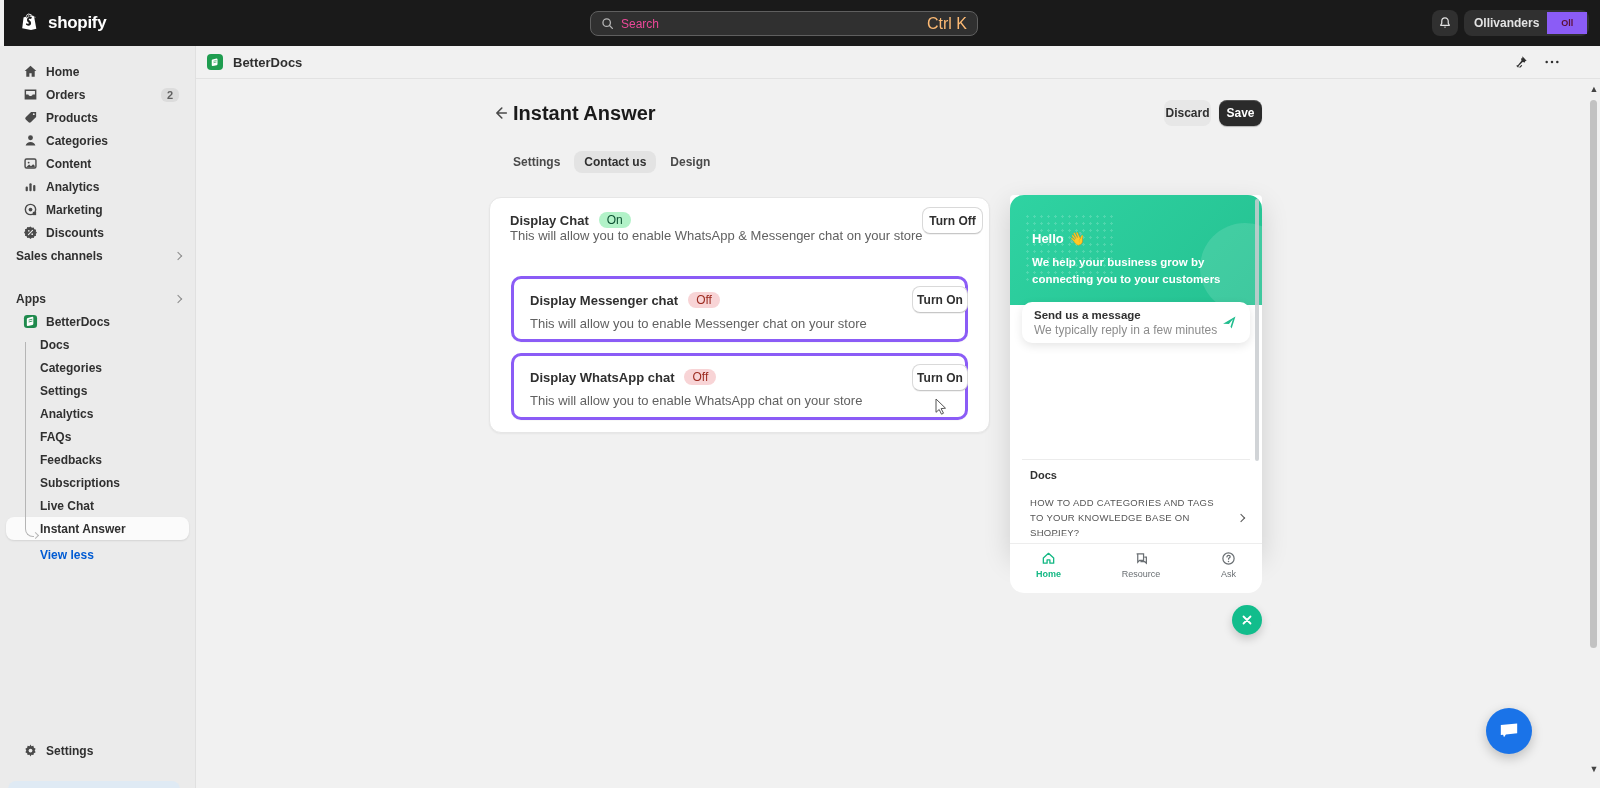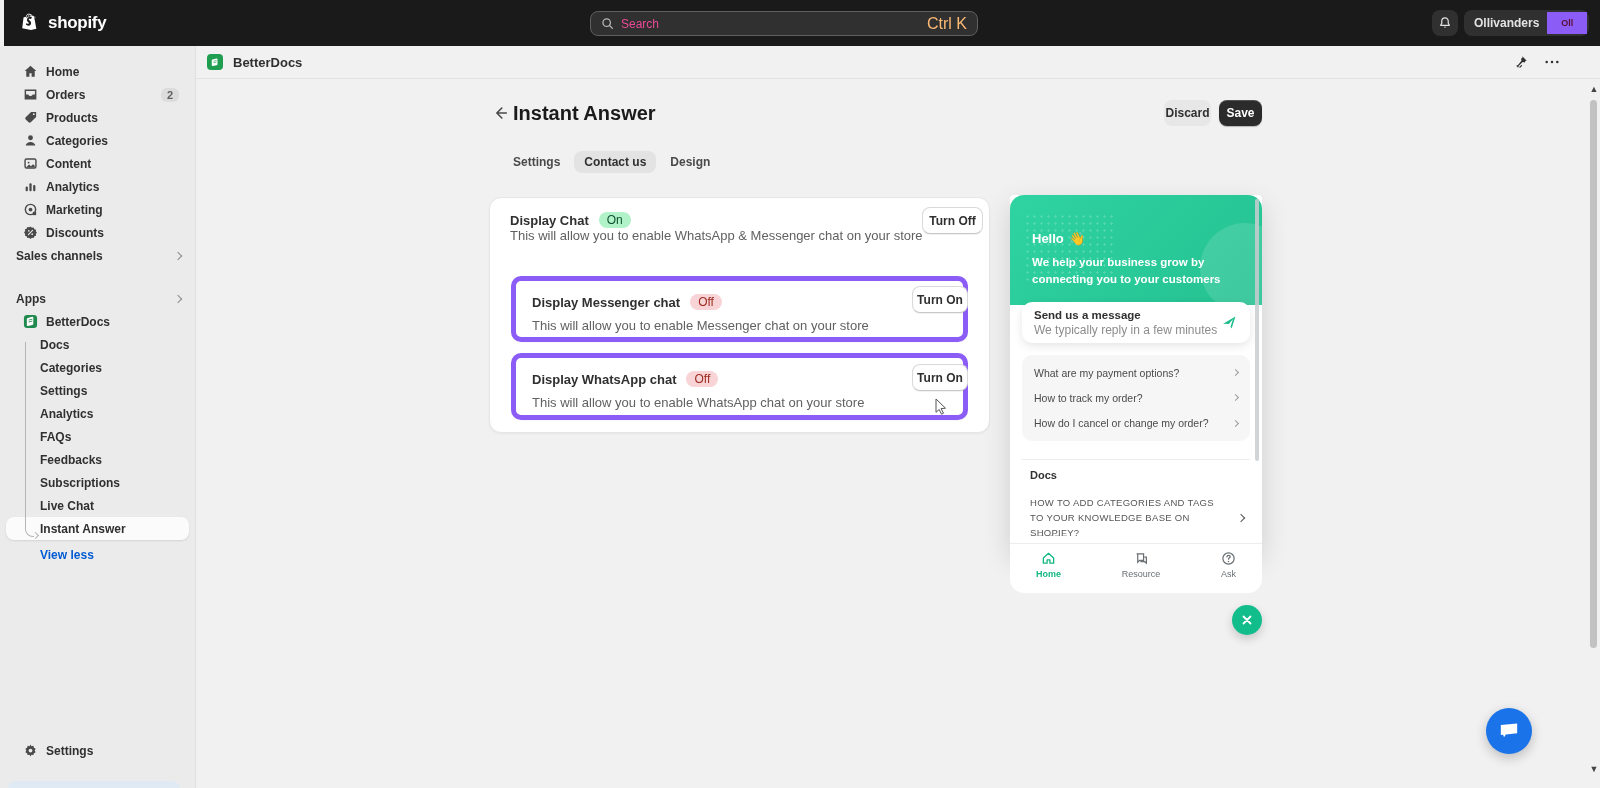--- a/index.html
+++ b/index.html
@@ -52,21 +52,21 @@
 
   
   .card-outer{position:absolute;left:489px;top:197px;width:501px;height:236px;background:#fff;border:1px solid #e6e6e6;border-radius:12px;box-shadow:0 1px 2px rgba(0,0,0,.05);padding:14px 20px}
   .row-head{display:flex;align-items:flex-end;gap:10px}
   .card-title{font-size:13px;font-weight:650;color:#303030}
   .badge{font-size:12px;font-weight:500;border-radius:8px;padding:1px 8px}
   .badge-on{background:#b2f2c8;color:#0c5132}
   .badge-off{background:#f8d4d6;color:#9c2b20}
   .card-desc{font-size:13px;color:#616161;}
   .btn-sec{position:absolute;background:#fff;border:1px solid #d9d9d9;border-bottom-color:#c7c7c7;border-radius:8px;box-shadow:0 1px 0 rgba(0,0,0,.05);font-size:12px;font-weight:600;color:#303030;display:flex;align-items:center;justify-content:center}
-  .card-inner{position:absolute;left:22px;width:457px;background:#fff;border:5px solid #8b5cf6;border-radius:10px;padding:13px 16px;box-shadow:0 1px 1px rgba(0,0,0,.03)}
+  .card-inner{position:absolute;left:22px;width:457px;background:#fff;border:3px solid #8b5cf6;border-radius:10px;padding:13px 16px;box-shadow:0 1px 1px rgba(0,0,0,.03)}
 
   
   .widget{position:absolute;left:1010px;top:195px;width:252px;height:356px;background:#fff;border-radius:4px;box-shadow:0 10px 28px rgba(0,0,0,.14)}
   .w-head{position:absolute;left:0;top:0;width:252px;height:110px;border-radius:14px 14px 0 0;background:linear-gradient(135deg,#2fd3a2,#25c191);overflow:hidden}
   .w-dots{position:absolute;width:90px;height:70px;background-image:radial-gradient(rgba(255,255,255,.35) 1px,transparent 1.4px);background-size:7px 7px;opacity:.5}
   .w-circle{position:absolute;right:-28px;top:28px;width:90px;height:90px;border-radius:50%;background:rgba(255,255,255,.12)}
   .w-hello{position:absolute;left:22px;top:36px;color:#fff;font-size:13px;font-weight:700;display:flex;gap:6px;align-items:center}
   .w-sub{position:absolute;left:22px;top:59px;width:206px;color:#fff;font-size:11.5px;font-weight:600;line-height:1.45}
   .w-msg{position:absolute;left:12px;top:107px;width:228px;height:41px;background:#fff;border-radius:10px;box-shadow:0 3px 10px rgba(0,0,0,.10);display:flex;align-items:center;padding:4px 12px}
   .w-msg-title{font-size:11.5px;font-weight:650;color:#303030}
@@ -368,34 +368,20 @@
       <div class="w-msg-title">Send us a message</div>
       <div class="w-msg-sub">We typically reply in a few minutes</div>
     </div>
     <span>
       <svg width="17" height="17" viewBox="0 0 20 20">
           <path fill="#21bd8e" d="M2.5 11.5 17 3l-4.5 14-3.2-5.2zm6.8.3 1.9 3.2 2.8-8.8z"></path>
         </svg>
     </span>
   </div>
 
-  <div class="w-faq">
-    <div class="w-faq-row">
-      <span>What are my payment options?</span>
-      <span class="w-chev"></span>
-    </div>
-    <div class="w-faq-row">
-      <span>How to track my order?</span>
-      <span class="w-chev"></span>
-    </div>
-    <div class="w-faq-row">
-      <span>How do I cancel or change my order?</span>
-      <span class="w-chev"></span>
-    </div>
-  </div>
 
   <div class="w-divider"></div>
   <div class="w-docs-label">Docs</div>
   <div class="w-doc">
     <span class="w-doc-text">HOW TO ADD CATEGORIES AND TAGS TO YOUR KNOWLEDGE BASE ON SHOPIFY?</span>
     <span class="w-chev" style="width:6px;height:6px;border-color:#555"></span>
   </div>
   <div class="w-doc-cut">▰▰ ▰▰▰</div>
 
   <div class="w-footer">

